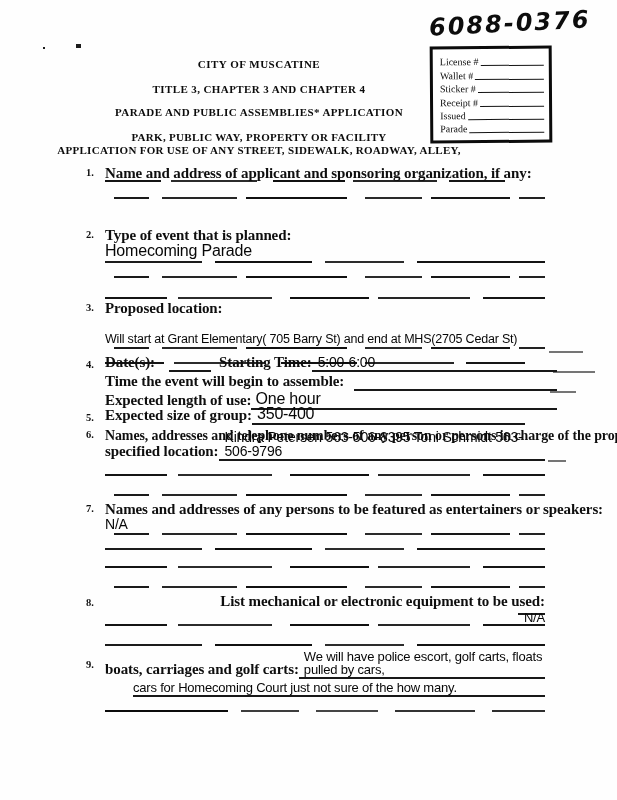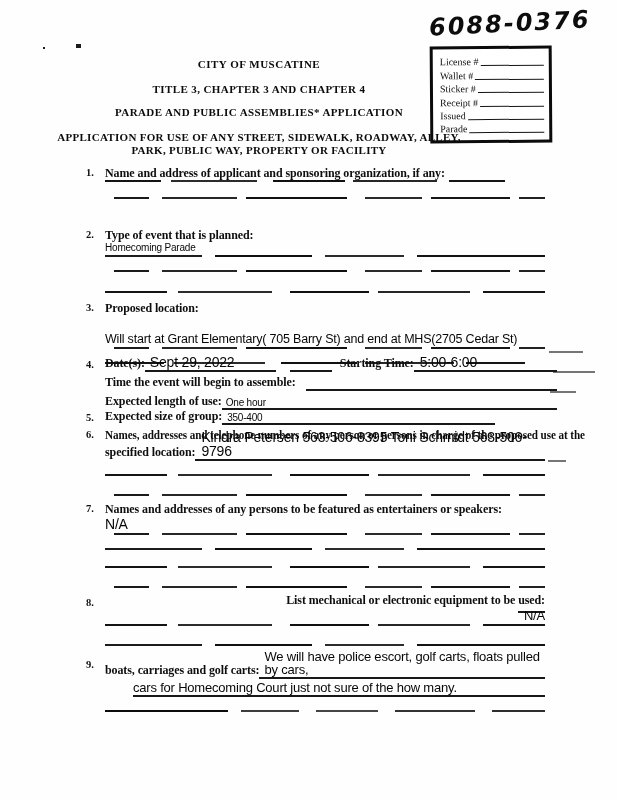--- a/index.html
+++ b/index.html
@@ -35,26 +35,26 @@
   .header{position:absolute;left:18px;top:58px;width:482px;text-align:center;font-weight:bold;color:#0c0c0c;}
   .h-city{font-size:11px;letter-spacing:.5px;}
   .h-chapter{margin-top:13px;font-size:11px;letter-spacing:.4px;}
   .h-title{margin-top:11px;font-size:11px;letter-spacing:.4px;}
   .h-sub{margin-top:13px;font-size:11px;line-height:13px;letter-spacing:.3px;}
 
   
   .form{position:absolute;left:105px;top:165px;width:440px;}
   .item{position:absolute;left:0;width:440px;}
   .num{position:absolute;left:-19px;top:0;font-weight:bold;font-size:10.5px;}
-  .lbl{font-weight:bold;font-size:12px;letter-spacing:-.1px;color:#0e0e0e;}
+  .lbl{font-weight:bold;font-size:15px;letter-spacing:-.1px;color:#0e0e0e;}
   .lrow{line-height:12px;white-space:nowrap;}
   .fit{display:inline-block;white-space:nowrap;transform:scaleX(.93);transform-origin:0 50%;}
 
   .ans{font-family:"Liberation Sans", sans-serif;color:#070707;letter-spacing:-.2px;line-height:1.05;}
-  .fs12{font-size:12.5px}.fs13{font-size:13px}.fs14{font-size:14px}.fs15{font-size:10px}
+  .fs12{font-size:12.5px}.fs13{font-size:13px}.fs14{font-size:14px}.fs15{font-size:16px}
 
   
   .bl{height:2px;}
   .bl1{background-image:linear-gradient(90deg,#141414 0 14%,transparent 14% 16.5%,#2b2b2b 16.5% 38%,transparent 38% 42%,#101010 42% 60%,transparent 60% 62%,#262626 62% 83%,transparent 83% 86%,#151515 86% 100%);}
   .bl2{background-image:linear-gradient(90deg,transparent 0 2%,#1a1a1a 2% 10%,transparent 10% 13%,#262626 13% 30%,transparent 30% 32%,#101010 32% 55%,transparent 55% 59%,#2a2a2a 59% 72%,transparent 72% 74%,#161616 74% 92%,transparent 92% 94%,#222 94% 100%);}
   .bl3{background-image:linear-gradient(90deg,#1c1c1c 0 22%,transparent 22% 25%,#101010 25% 47%,transparent 47% 50%,#2c2c2c 50% 68%,transparent 68% 71%,#131313 71% 100%);}
   .bl4{background-image:linear-gradient(90deg,#0c0c0c 0 28%,transparent 28% 31%,#3d3d3d 31% 44%,transparent 44% 48%,#454545 48% 62%,transparent 62% 66%,#333 66% 84%,transparent 84% 88%,#2e2e2e 88% 100%);}
 
   .frow{display:flex;align-items:flex-end;}
   .frow .lbl{padding-bottom:1px;}
@@ -100,22 +100,22 @@
       <span>Parade</span>
       <span class="pb-line"></span>
     </div>
   </div>
 
   <div class="header">
     <div class="h-city">CITY OF MUSCATINE</div>
     <div class="h-chapter">TITLE 3, CHAPTER 3 AND CHAPTER 4</div>
     <div class="h-title">PARADE AND PUBLIC ASSEMBLIES* APPLICATION</div>
     <div class="h-sub">
+      <div>PARK, PUBLIC WAY, PROPERTY OR FACILITY</div>
       <div>APPLICATION FOR USE OF ANY STREET, SIDEWALK, ROADWAY, ALLEY,</div>
-      <div>PARK, PUBLIC WAY, PROPERTY OR FACILITY</div>
     </div>
   </div>
 
   <div class="form">
 
     <div class="item" style="top:2px;">
       <span class="num">1.</span>
       <div class="lrow lbl">Name and address of applicant and sponsoring organization, if any:</div>
       <div class="bl bl1" style="width:400px;margin-top:1px;"></div>
       <div class="bl bl2" style="margin-top:15px;"></div>
@@ -135,21 +135,20 @@
       <div class="lrow lbl">Proposed location:</div>
       <div class="ans fs12" style="margin-top:19px;">Will start at Grant Elementary( 705 Barry St) and end at MHS(2705 Cedar St)</div>
       <div class="bl bl2" style="margin-top:1px;"></div>
       <div class="bl bl1" style="margin-top:13px;width:420px;"></div>
     </div>
 
     <div class="item" style="top:189px;width:452px;">
       <span class="num" style="top:5px;">4.</span>
       <div class="frow" style="height:18px;">
         <span class="lbl">Date(s):</span>
-        <span class="seg ans fs14" style="width:126px;padding-left:5px;">Sept 29, 2022</span>
         <span class="spacer" style="width:14px;"></span>
         <span class="seg" style="width:42px;"></span>
         <span class="spacer" style="width:8px;"></span>
         <span class="lbl">Starting Time:</span>
         <span class="seg ans fs14" style="flex:1;padding-left:6px;">5:00-6:00</span>
       </div>
       <div class="frow" style="height:16px;margin-top:3px;">
         <span class="lbl">Time the event will begin to assemble:</span>
         <span class="spacer" style="width:10px;"></span>
         <span class="seg" style="flex:1;"></span>

